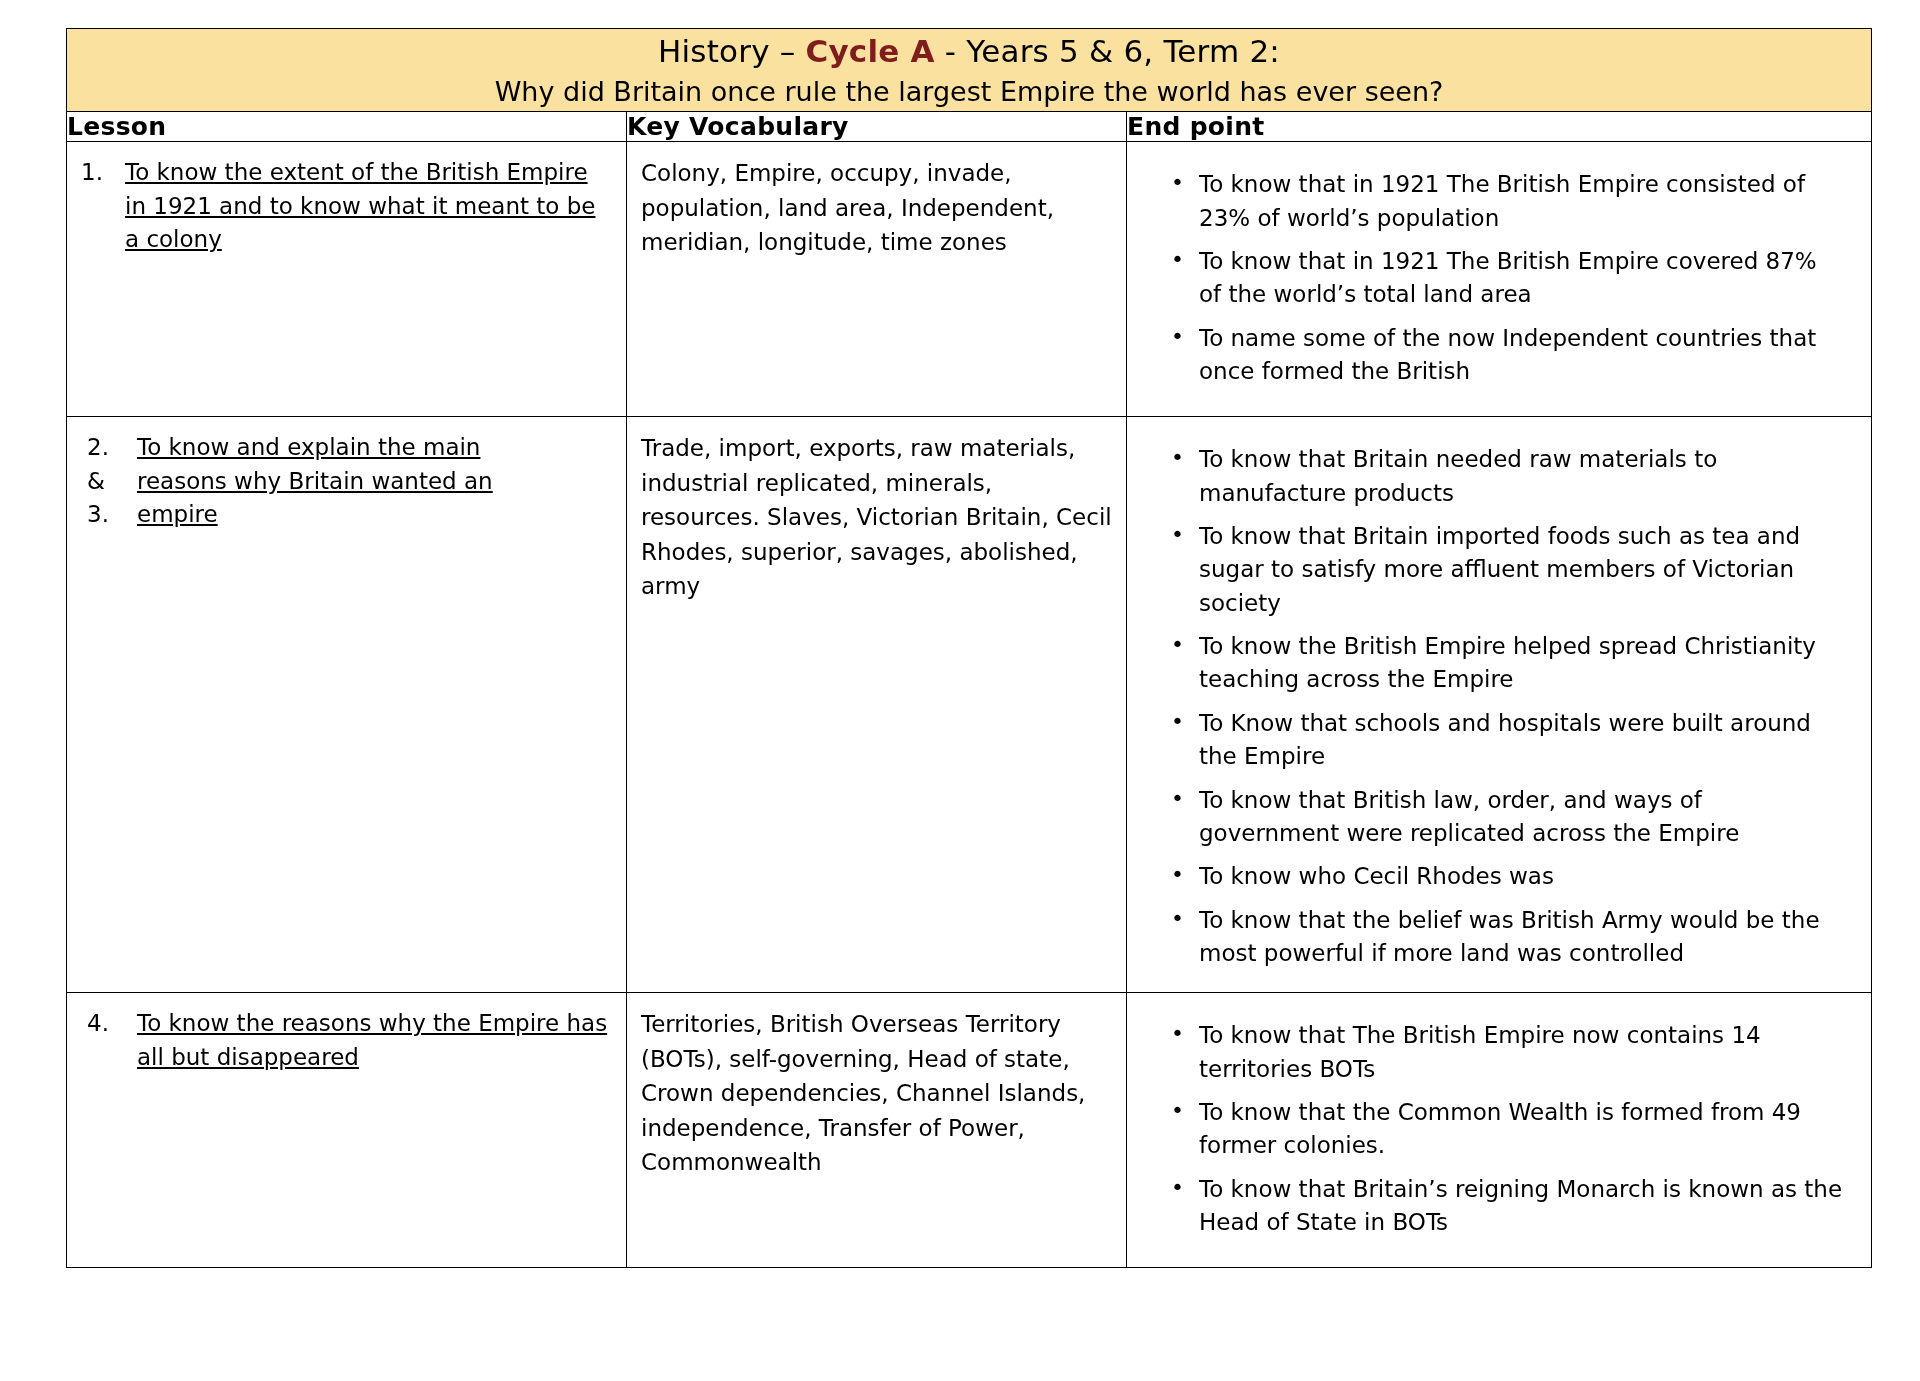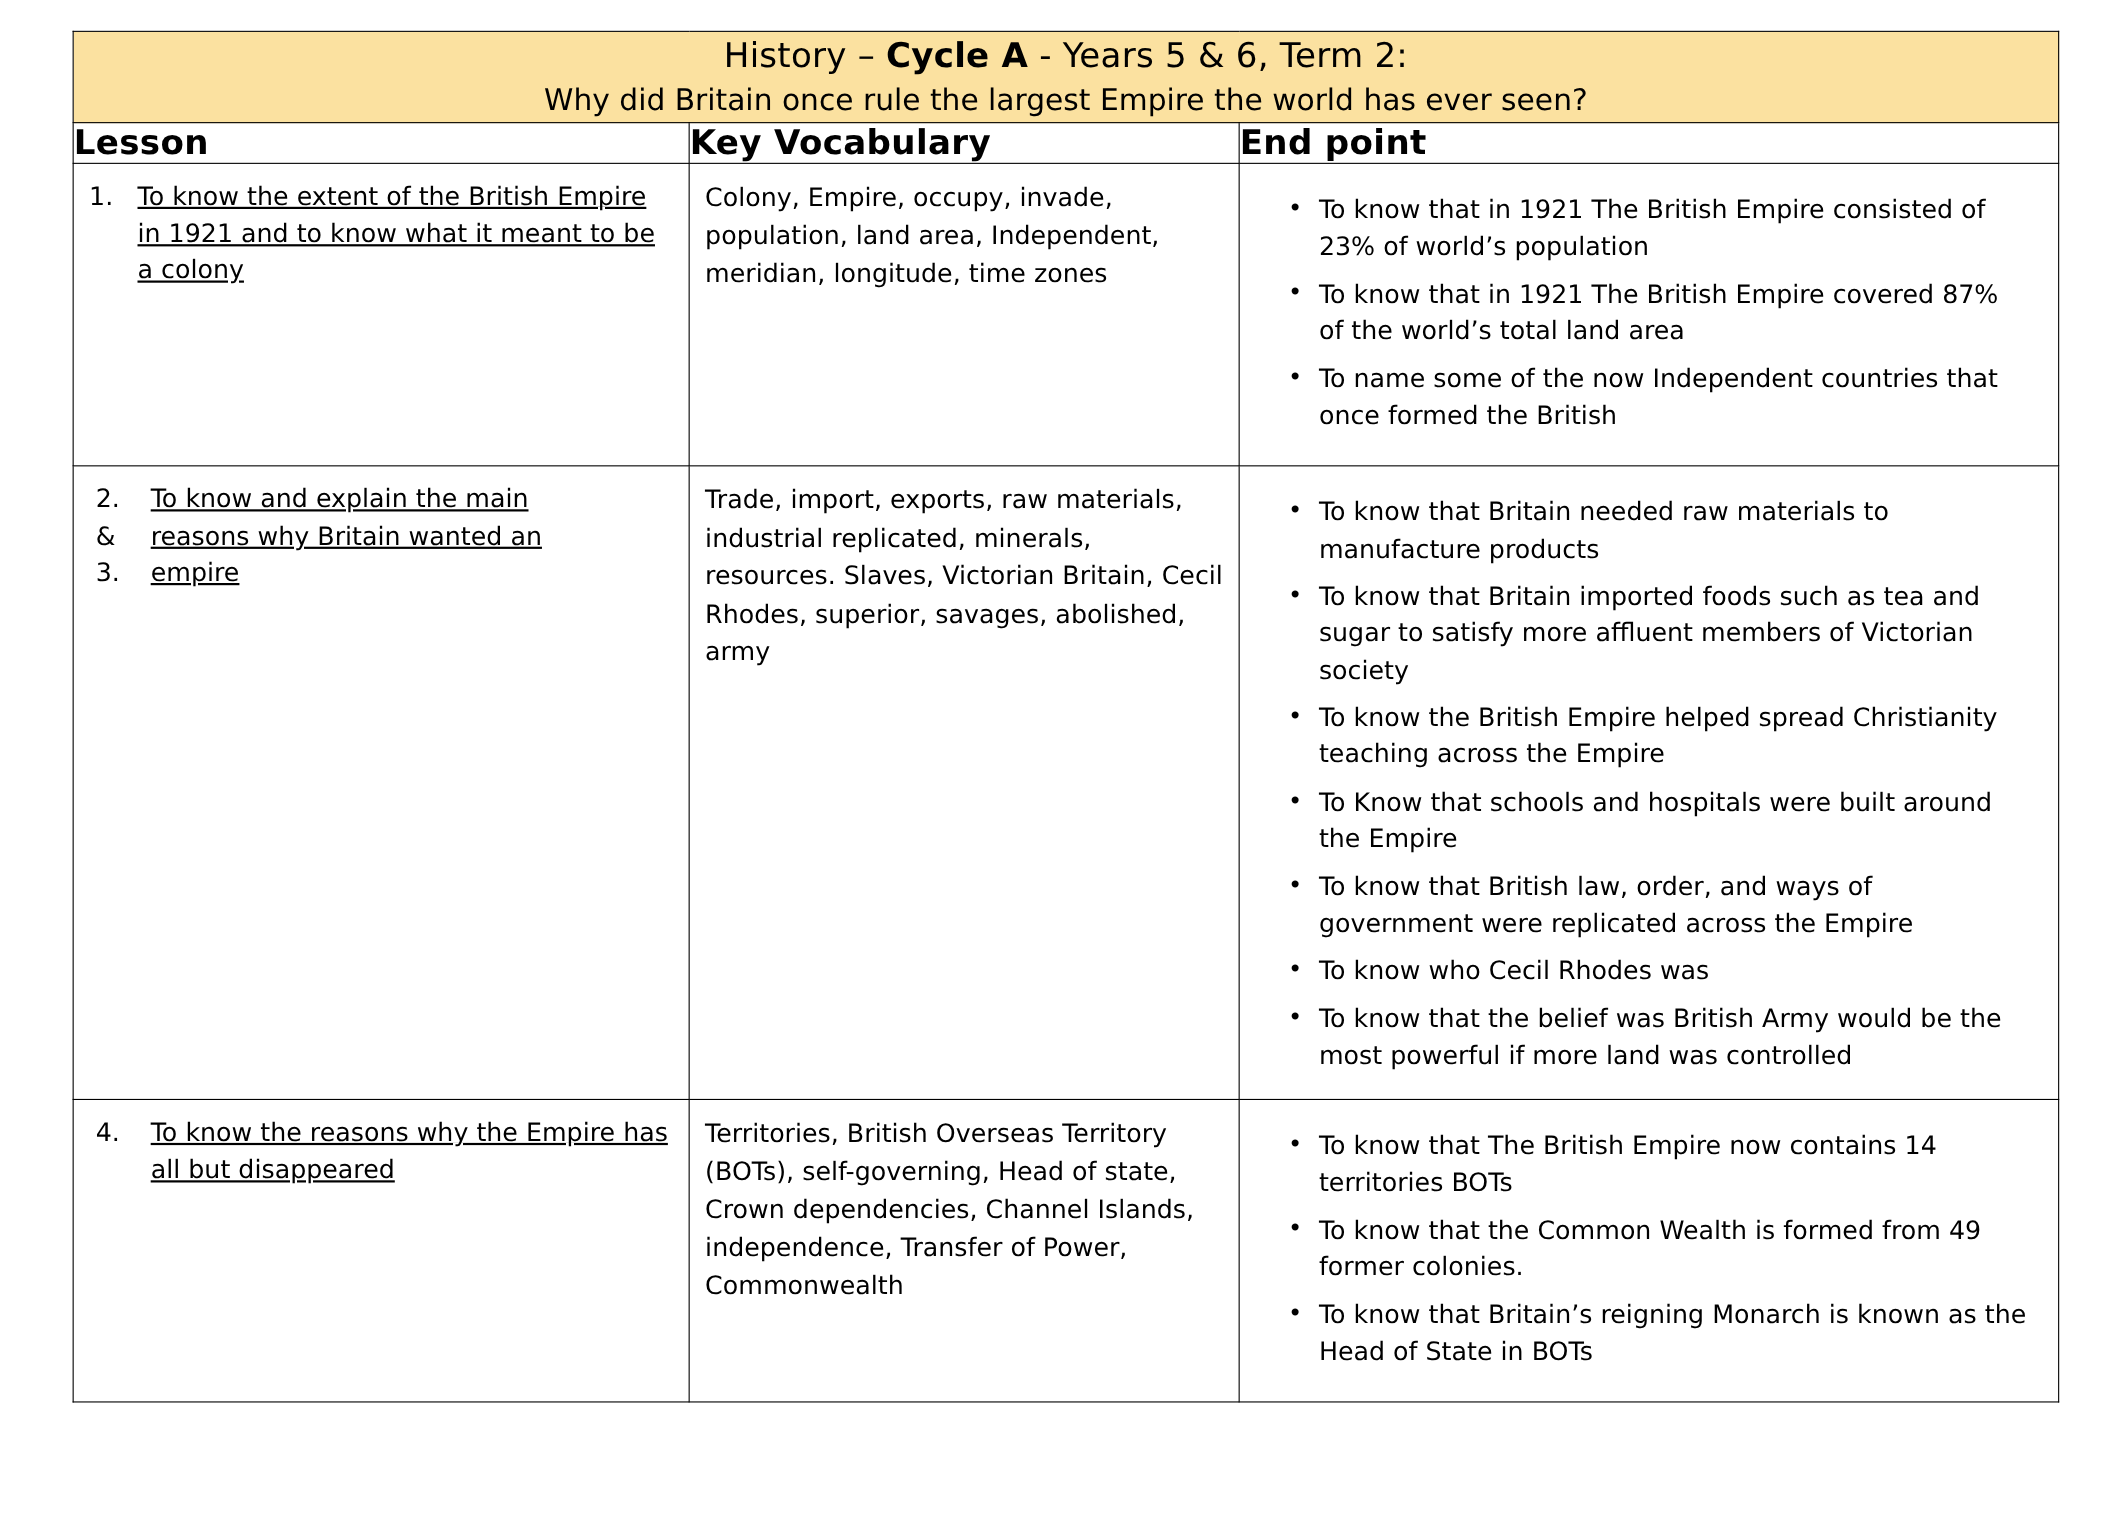--- a/index.html
+++ b/index.html
@@ -41,27 +41,27 @@
     font-size: 31px;
     line-height: 1.42;
     letter-spacing: 0.2px;
     font-family: "DejaVu Sans", sans-serif;
   }
   .title-line2 {
     font-size: 27px;
     line-height: 1.42;
   }
   .cycle {
-    color: #000000;
+    color: #7f1d1d;
     font-weight: 700;
     margin-top: 20px;
   }
   .header-cell {
     padding: 10px 12px 12px 14px;
-    font-size: 31px;
+    font-size: 25px;
     font-weight: 700;
     letter-spacing: 0.3px;
   }
   .col-lesson { width: 560px; }
   .col-vocab { width: 500px; }
   .col-end { width: 745px; }
 
   .cell-pad {
     padding: 14px 14px 16px 14px;
     font-size: 23px;

